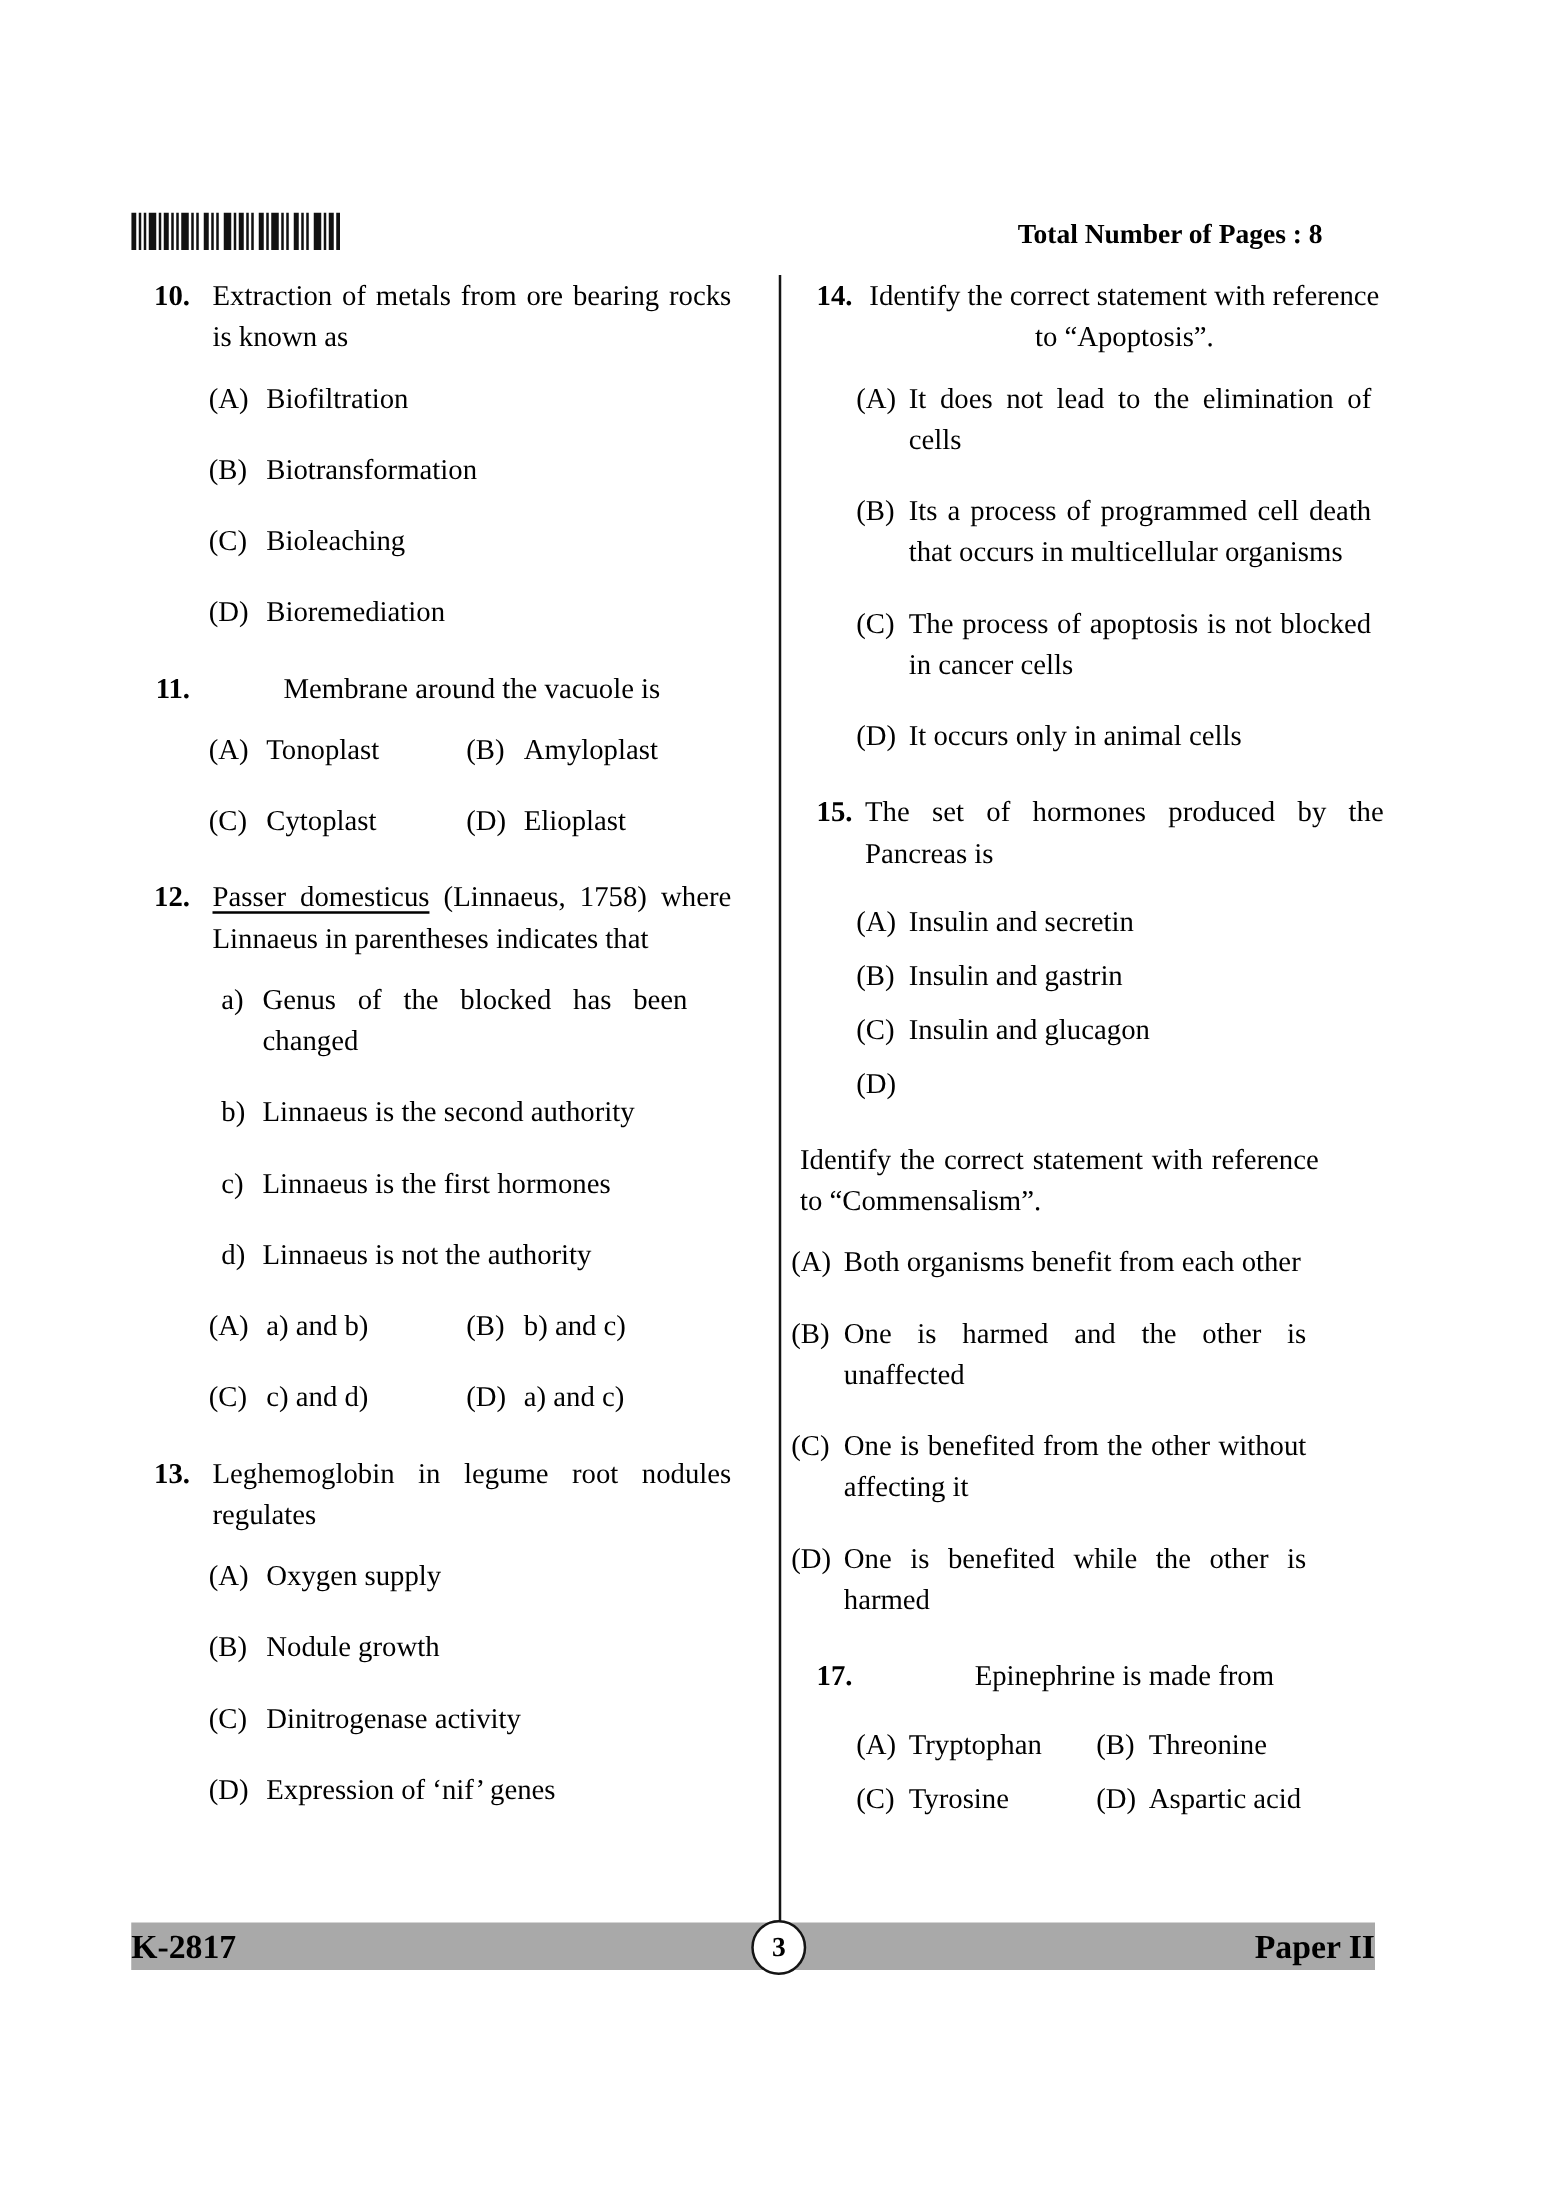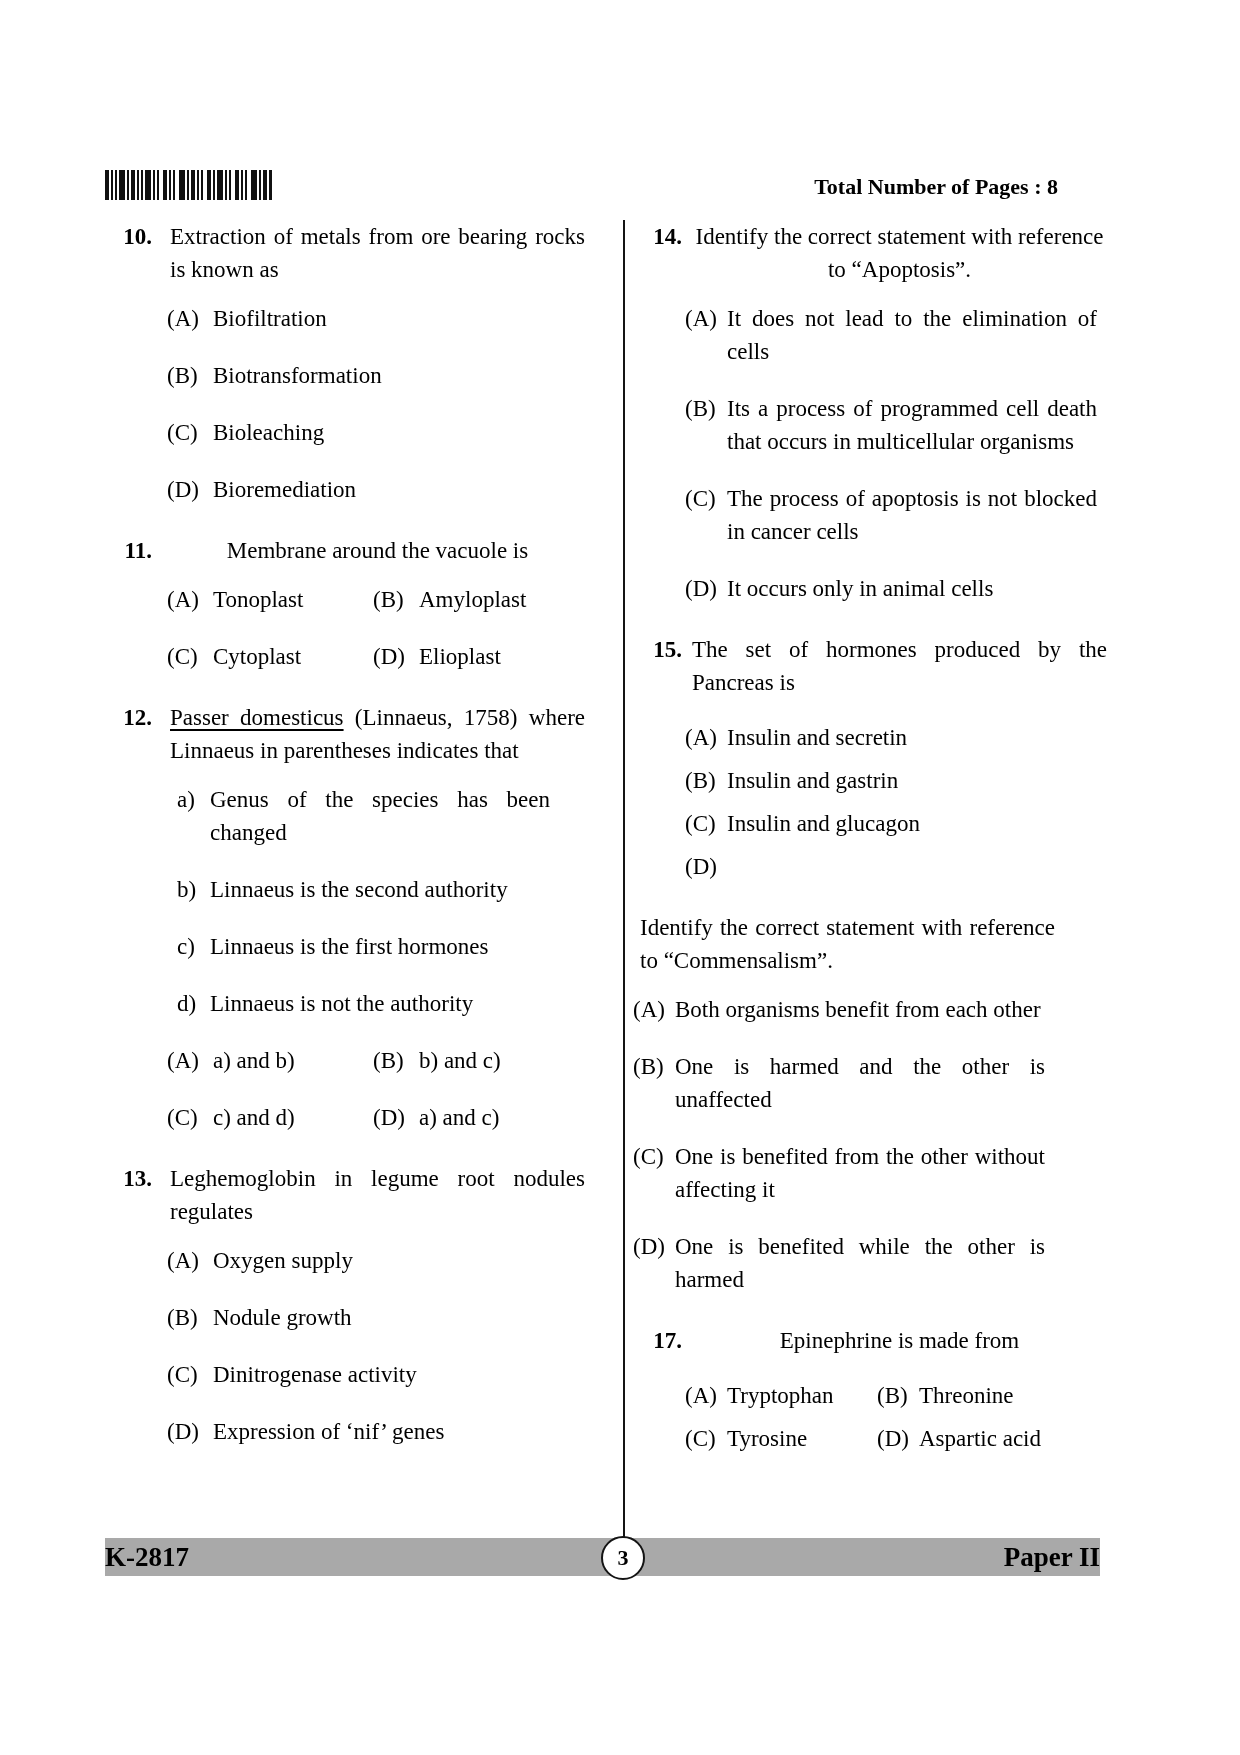--- a/index.html
+++ b/index.html
@@ -164,21 +164,21 @@
     </div>
 
     <div class="q">
       <div class="qrow">
         <div class="qnum">12.</div>
         <div class="qbody">
           <div class="stem"><span class="underline">Passer domesticus</span><span> (Linnaeus, 1758) where Linnaeus in parentheses indicates that</span></div>
           <div class="opts list" style="margin-bottom:24px;">
             <div class="opt sub">
                 <span class="slabel">a)</span>
-                <div class="otext">Genus of the species has been changed</div>
+                <div class="otext">Genus of the blocked has been changed</div>
               </div>
             <div class="opt sub">
                 <span class="slabel">b)</span>
                 <div class="otext">Linnaeus is the second authority</div>
               </div>
             <div class="opt sub">
                 <span class="slabel">c)</span>
                 <div class="otext">Linnaeus is the first hormones</div>
               </div>
             <div class="opt sub">

